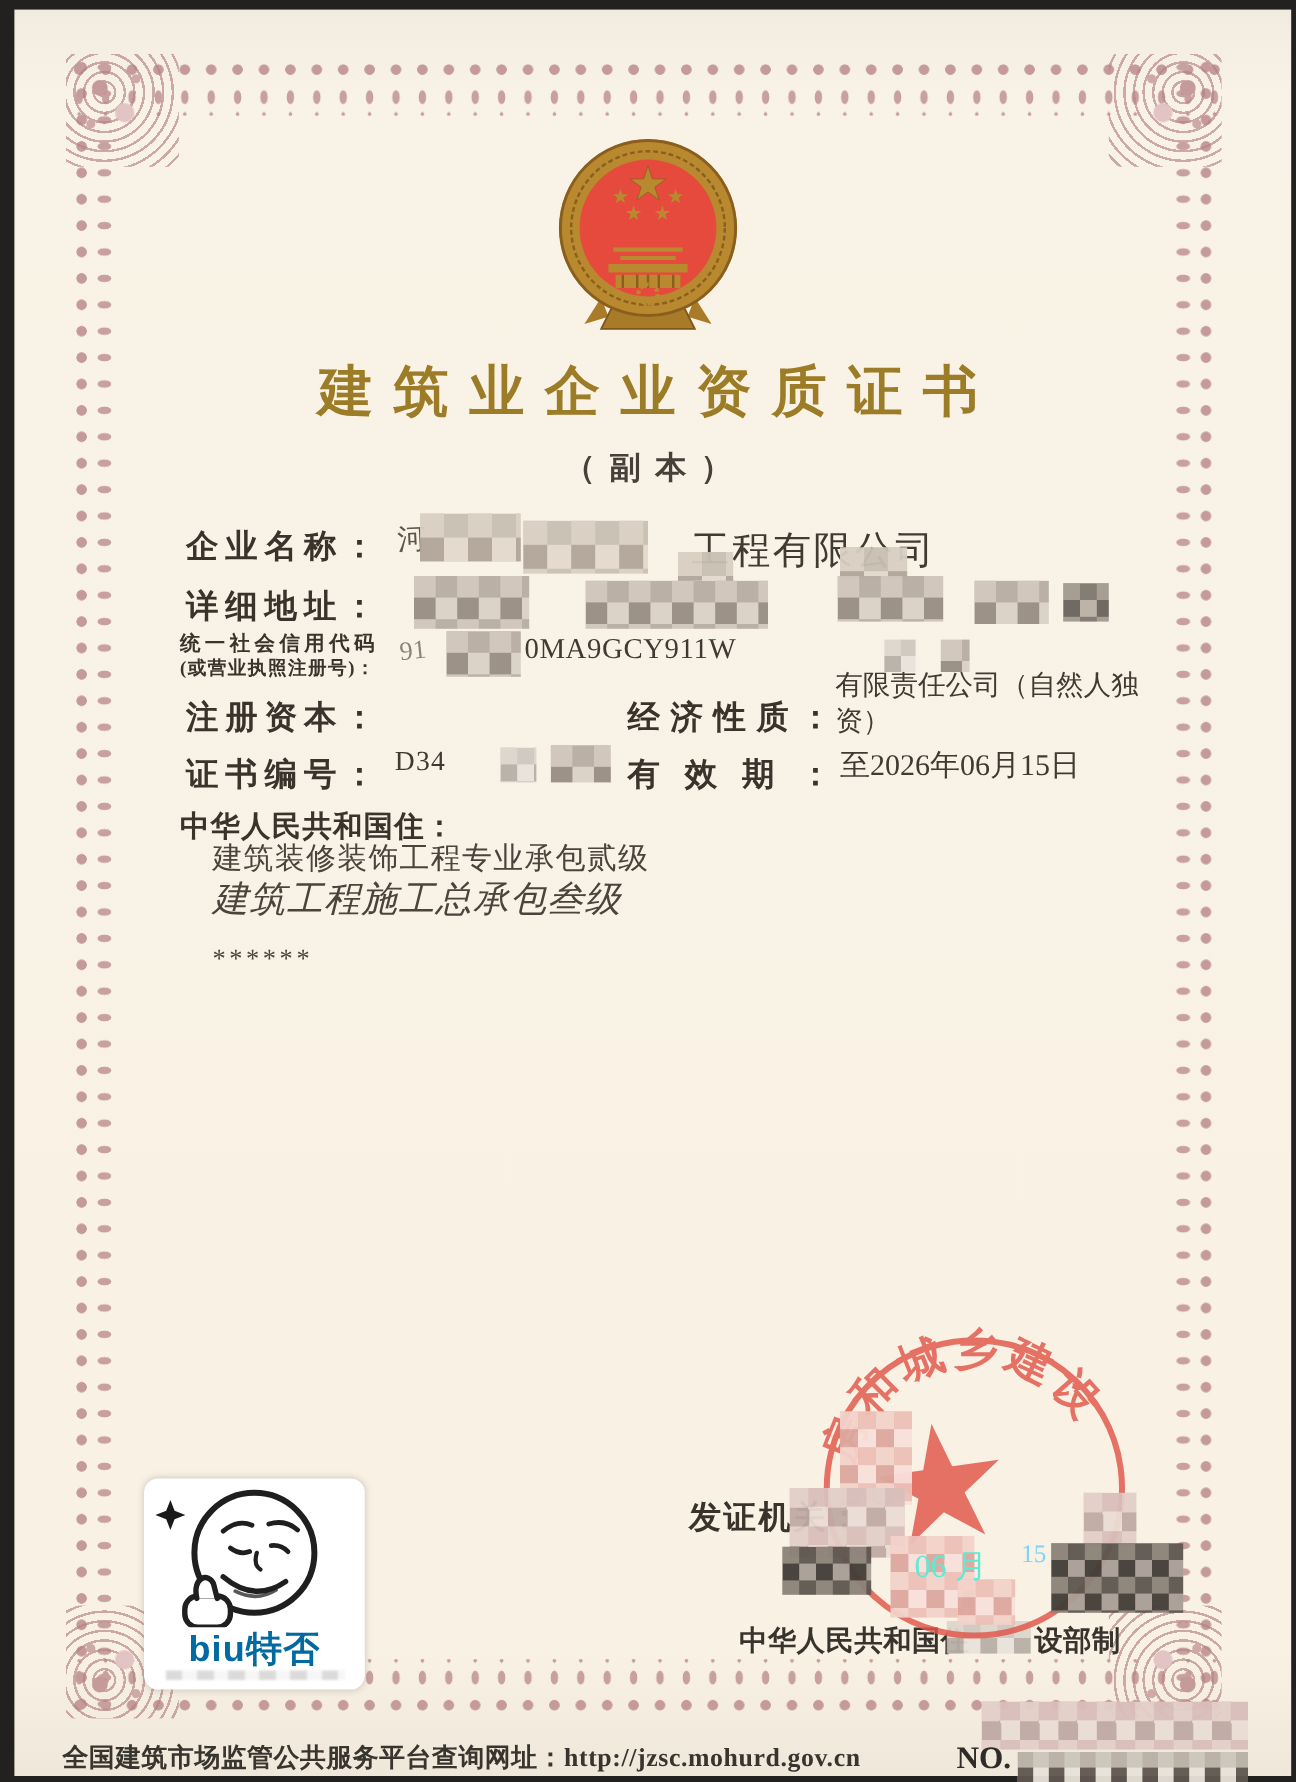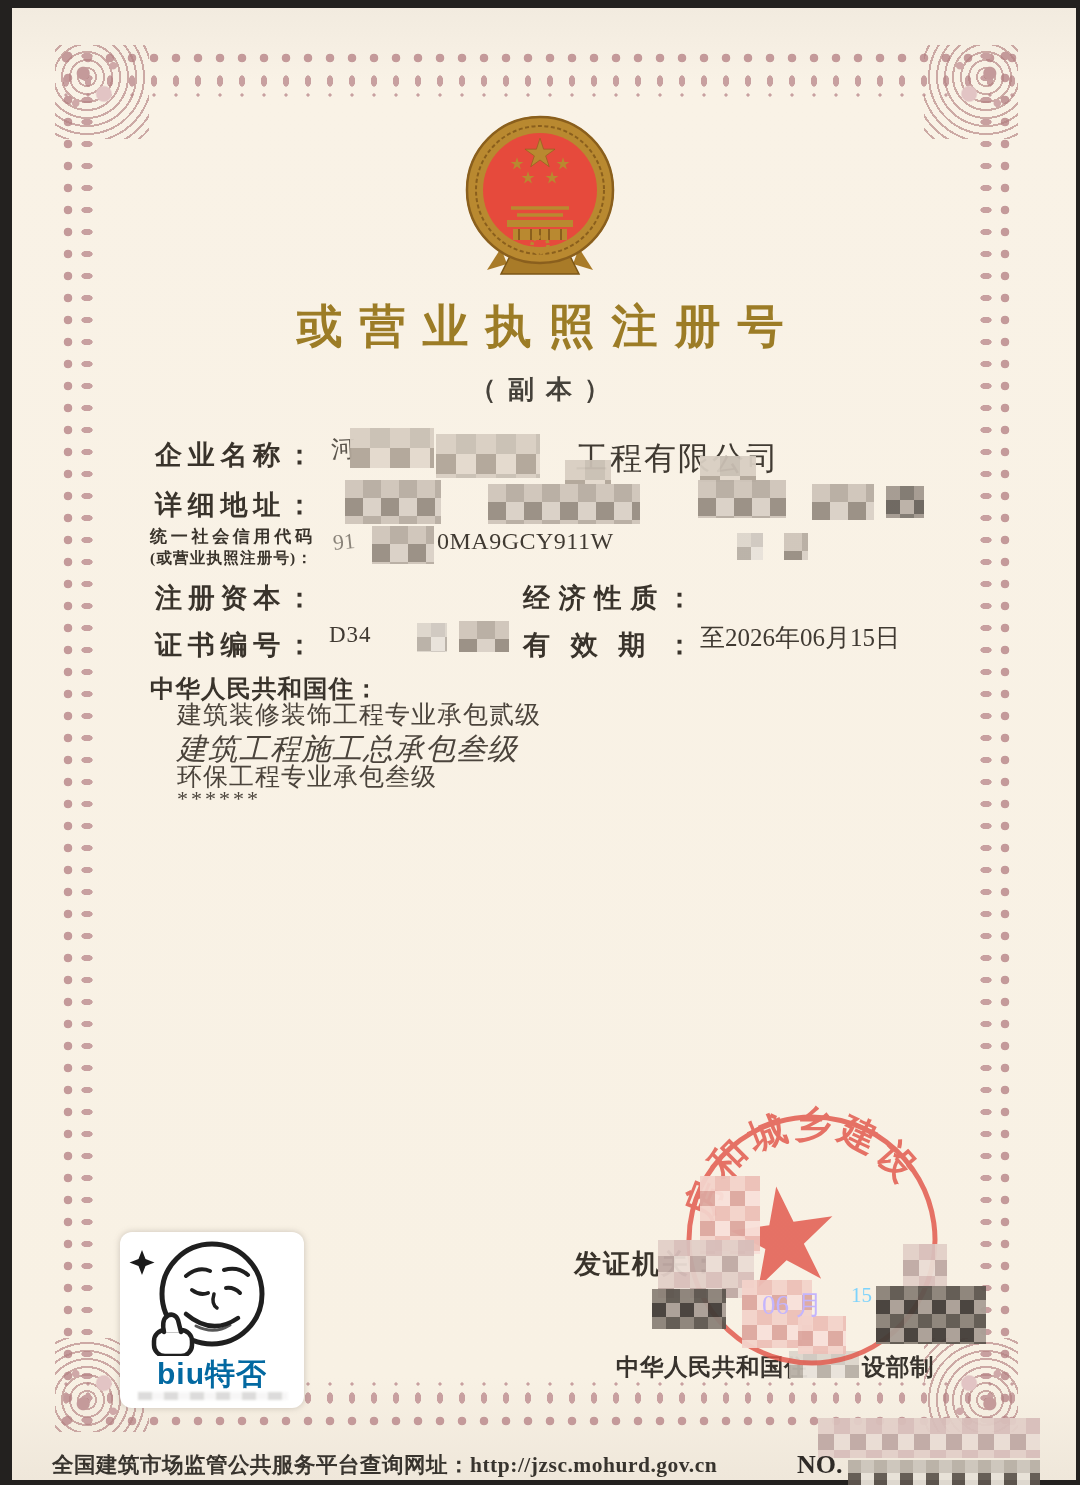--- a/index.html
+++ b/index.html
@@ -91,21 +91,21 @@
     <use href="#st" transform="translate(102,52) scale(0.45)" fill="#b98930"></use>
     <use href="#st" transform="translate(67,66) scale(0.45)" fill="#b98930"></use>
     <use href="#st" transform="translate(91,66) scale(0.45)" fill="#b98930"></use>
     <path d="M50,96 h58 M56,103 h46" stroke="#b98930" stroke-width="3.5"></path>
     <rect x="46" y="108" width="66" height="7" fill="#b98930"></rect>
     <rect x="52" y="117" width="54" height="11" fill="#b98930"></rect>
     <path d="M58,117 v11 M70,117 v11 M79,117 v11 M88,117 v11 M100,117 v11" stroke="#8a5f1d" stroke-width="2"></path>
     <circle cx="79" cy="133" r="8" fill="none" stroke="#b98930" stroke-width="3.5" stroke-dasharray="3 2"></circle>
   </svg>
 
-  <div class="title">或营业执照注册号</div>
+  <div class="title">建筑业企业资质证书</div>
   <div class="subtitle">（副本）</div>
 
   <div class="lbl" style="left:155px;top:437px;width:158px;font-size:27px;">企业名称：</div>
   <span class="val" style="left:331px;top:433px;font-size:24px;opacity:.85;transform:rotate(-3deg);">河</span>
   <span class="val" style="left:537px;top:437px;font-size:32px;letter-spacing:2px;z-index:11;padding-left:39px;">工程有限公司</span>
   <div class="mz mz-warm" style="left:350px;top:428px;width:84px;height:40px;"></div>
   <div class="mz mz-warm" style="left:436px;top:434px;width:104px;height:44px;"></div>
 
   <div class="lbl" style="left:155px;top:487px;width:158px;font-size:27px;">详细地址：</div>
   <div class="mz mz-warm" style="left:565px;top:460px;width:46px;height:24px;"></div>
@@ -123,33 +123,33 @@
   <span class="val" style="left:333px;top:529px;font-size:22px;opacity:.6;transform:rotate(-6deg);">91</span>
   <div class="mz mz-grey" style="left:372px;top:526px;width:62px;height:38px;"></div>
   <span class="val" style="left:437px;top:528px;font-size:24px;letter-spacing:.5px;">0MA9GCY911W</span>
 
   <div class="mz mz-light" style="left:737px;top:533px;width:26px;height:27px;"></div>
   <div class="mz mz-grey" style="left:784px;top:533px;width:24px;height:27px;"></div>
 
   <div class="lbl" style="left:155px;top:580px;width:158px;font-size:27px;">注册资本：</div>
 
   <div class="lbl" style="left:523px;top:580px;width:170px;font-size:27px;">经济性质：</div>
+  <div class="val" style="left:696px;top:556px;width:288px;font-size:23px;line-height:1.3;">有限责任公司（自然人独资）</div>
 
   <div class="lbl" style="left:155px;top:627px;width:158px;font-size:27px;">证书编号：</div>
   <span class="val" style="left:329px;top:622px;font-size:23px;letter-spacing:1px;">D34</span>
   <div class="mz mz-light" style="left:417px;top:623px;width:30px;height:29px;"></div>
   <div class="mz mz-grey" style="left:459px;top:621px;width:50px;height:31px;"></div>
 
   <div class="lbl" style="left:523px;top:627px;width:170px;font-size:27px;">有效期：</div>
   <span class="val" style="left:700px;top:621px;font-size:25px;">至2026年06月15日</span>
 
   <div class="lbl" style="left:150px;top:672px;width:auto;font-size:24.5px;text-align-last:auto;letter-spacing:1px;">中华人民共和国住：</div>
   <div class="val" style="left:177px;top:698px;font-size:25px;letter-spacing:1px;color:#4b443c;">建筑装修装饰工程专业承包贰级</div>
   <div class="val" style="left:177px;top:729px;font-size:30px;letter-spacing:1px;color:#4b443c;font-style:italic;">建筑工程施工总承包叁级</div>
-  <div class="val" style="left:177px;top:760px;font-size:25px;letter-spacing:1px;color:#4b443c;">环保工程专业承包叁级</div>
   <div class="val" style="left:177px;top:786px;font-size:22px;letter-spacing:3px;color:#4b443c;">******</div>
 
   <svg class="seal" width="292" height="292" viewBox="0 0 292 292">
     <defs>
       <polygon id="st2" points="0,-15 3.4,-4.6 14.3,-4.6 5.4,1.8 8.8,12.1 0,5.7 -8.8,12.1 -5.4,1.8 -14.3,-4.6 -3.4,-4.6"></polygon>
       <path id="sealArc" d="M46.5,119.3 A103,103 0 0 1 245.5,119.3" fill="none"></path>
     </defs>
     <circle cx="146" cy="146" r="123" fill="none" stroke="#e2564a" stroke-width="5"></circle>
     <use href="#st2" transform="translate(118,142) scale(3.6)" fill="#e2564a"></use>
     <text font-size="37" font-weight="bold" fill="#e2564a" letter-spacing="5" font-family="Liberation Serif, DejaVu Serif, serif">
@@ -158,21 +158,21 @@
   </svg>
 
   <div class="lbl" style="left:574px;top:1246px;width:auto;font-size:27px;text-align-last:auto;letter-spacing:2px;z-index:22;">发证机关：</div>
   <div class="mz mz-pink" style="left:700px;top:1176px;width:60px;height:78px;z-index:25;"></div>
   <div class="mz mz-pinkgrey" style="left:658px;top:1240px;width:96px;height:58px;z-index:25;"></div>
   <div class="mz mz-pink" style="left:742px;top:1280px;width:70px;height:68px;z-index:25;"></div>
   <div class="mz mz-pinkgrey" style="left:903px;top:1244px;width:44px;height:44px;z-index:25;"></div>
   <div class="mz mz-pink" style="left:798px;top:1316px;width:48px;height:38px;z-index:25;"></div>
   <div class="mz mz-dark" style="left:652px;top:1289px;width:74px;height:40px;z-index:26;"></div>
   <div class="mz mz-dark" style="left:876px;top:1286px;width:110px;height:58px;z-index:26;"></div>
-  <span class="val" style="left:762px;top:1287px;font-size:27px;color:#c4b5fd;z-index:28;">06 月</span>
+  <span class="val" style="left:762px;top:1287px;font-size:27px;color:#5eead4;z-index:28;">06 月</span>
   <span class="val" style="left:851px;top:1283px;font-size:21px;color:#7dd3fc;z-index:28;">15</span>
 
   <span class="val" style="left:616px;top:1351px;font-size:23.5px;font-weight:bold;color:#38332d;letter-spacing:.5px;">中华人民共和国住</span>
   <div class="mz mz-light" style="left:789px;top:1351px;width:70px;height:27px;"></div>
   <span class="val" style="left:862px;top:1351px;font-size:23.5px;font-weight:bold;color:#38332d;letter-spacing:.5px;">设部制</span>
 
   <div class="sticker">
     <svg width="184" height="124" viewBox="0 0 184 124">
       <path d="M22,18 l3.5,9 9,3.5 -9,3.5 -3.5,9 -3.5,-9 -9,-3.5 9,-3.5 z" fill="#1a1a1a"></path>
       <circle cx="92" cy="62" r="50" fill="#fff" stroke="#1f1f1f" stroke-width="5"></circle>

